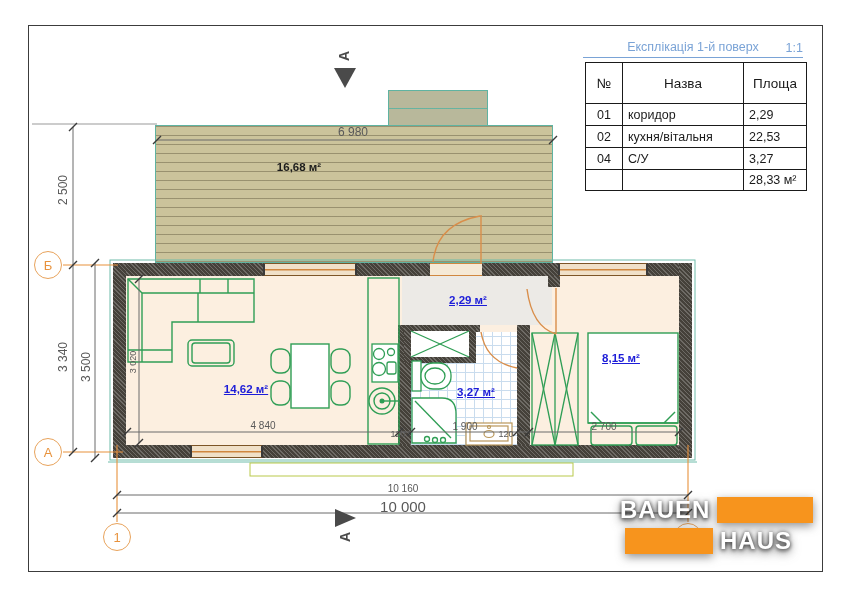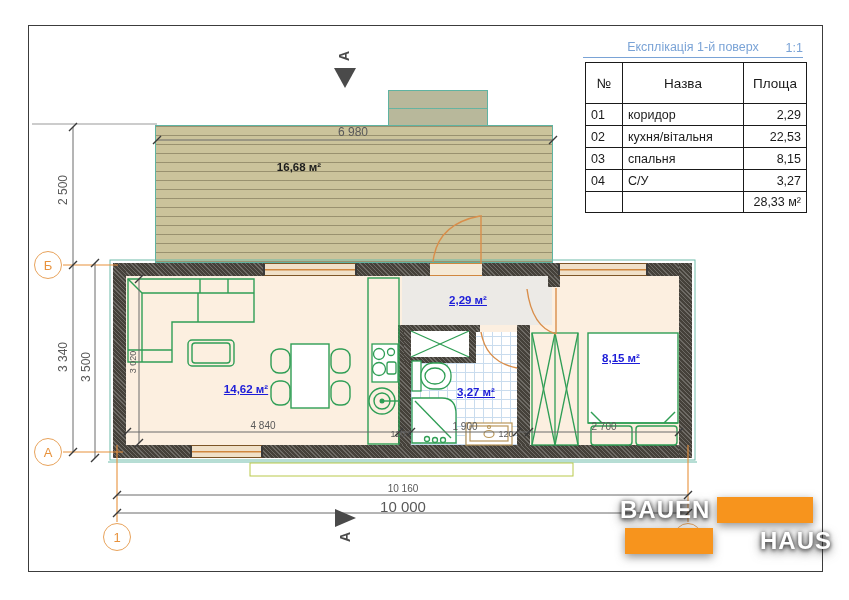--- a/index.html
+++ b/index.html
@@ -54,23 +54,23 @@
   .gcirc{width:28px;height:28px;border:1.5px solid #e8a35c;border-radius:50%;background:#fff;
          display:flex;align-items:center;justify-content:center;color:#e8923c;font-size:13px;box-sizing:border-box;}
   
   .ttl{left:583px;top:40px;width:220px;height:17px;border-bottom:1.5px solid #7aa3d6;
        color:#7aa3d6;font-size:12.5px;text-align:center;}
   .ttl .scale{position:absolute;right:0;top:1px;}
   table.legend{position:absolute;left:585px;top:62px;border-collapse:collapse;
                font-size:12.5px;color:#1a1a1a;background:#fff;}
   table.legend td,table.legend th{border:1px solid #1a1a1a;font-weight:normal;padding:0 5px;}
   table.legend{border:1.5px solid #1a1a1a;}
-  .c-num{width:26px;text-align:left;}
+  .c-num{width:26px;text-align:center;}
   .c-name{width:110px;text-align:left;}
-  .c-area{width:52px;text-align:right;}
+  .c-area{width:52px;text-align:left;}
   tr.hdr td{height:40px;text-align:center;font-size:13.5px;}
   tr.row td{height:21px;}
   tr.tot td{height:20px;}
   
   .logo{left:620px;top:496px;width:229px;height:74px;filter:drop-shadow(0 3px 5px rgba(70,70,70,.6));}
   .logo .row{display:flex;align-items:center;height:28px;}
   .logo .txt{font-size:24px;font-weight:bold;color:#fff;letter-spacing:1px;line-height:28px;
              text-shadow:0 0 4px rgba(0,0,0,.55),0 2px 4px rgba(0,0,0,.45);}
   .logo .bar{background:#f7941d;height:26px;}
 </style>
@@ -288,39 +288,34 @@
     <td class="c-num">01</td>
     <td class="c-name">коридор</td>
     <td class="c-area">2,29</td>
   </tr>
   <tr class="row">
     <td class="c-num">02</td>
     <td class="c-name">кухня/вітальня</td>
     <td class="c-area">22,53</td>
   </tr>
   <tr class="row">
-    <td class="c-num">03</td>
-    <td class="c-name">спальня</td>
-    <td class="c-area">8,15</td>
-  </tr>
-  <tr class="row">
     <td class="c-num">04</td>
     <td class="c-name">С/У</td>
     <td class="c-area">3,27</td>
   </tr>
   <tr class="tot">
     <td class="c-num"></td>
     <td class="c-name"></td>
     <td class="c-area">28,33 м²</td>
   </tr>
   </tbody>
 </table>
 
 <div class="abs logo">
   <div class="row">
     <span class="txt">BAUEN</span>
     <span class="bar" style="width:96px;margin-left:7px;"></span>
   </div>
-  <div class="row" style="margin-top:3px;gap:40px;">
+  <div class="row" style="margin-top:3px;">
     <span class="bar" style="width:88px;margin-left:5px;"></span>
     <span class="txt" style="margin-left:7px;">HAUS</span>
   </div>
 </div>
 
 </body></html>

